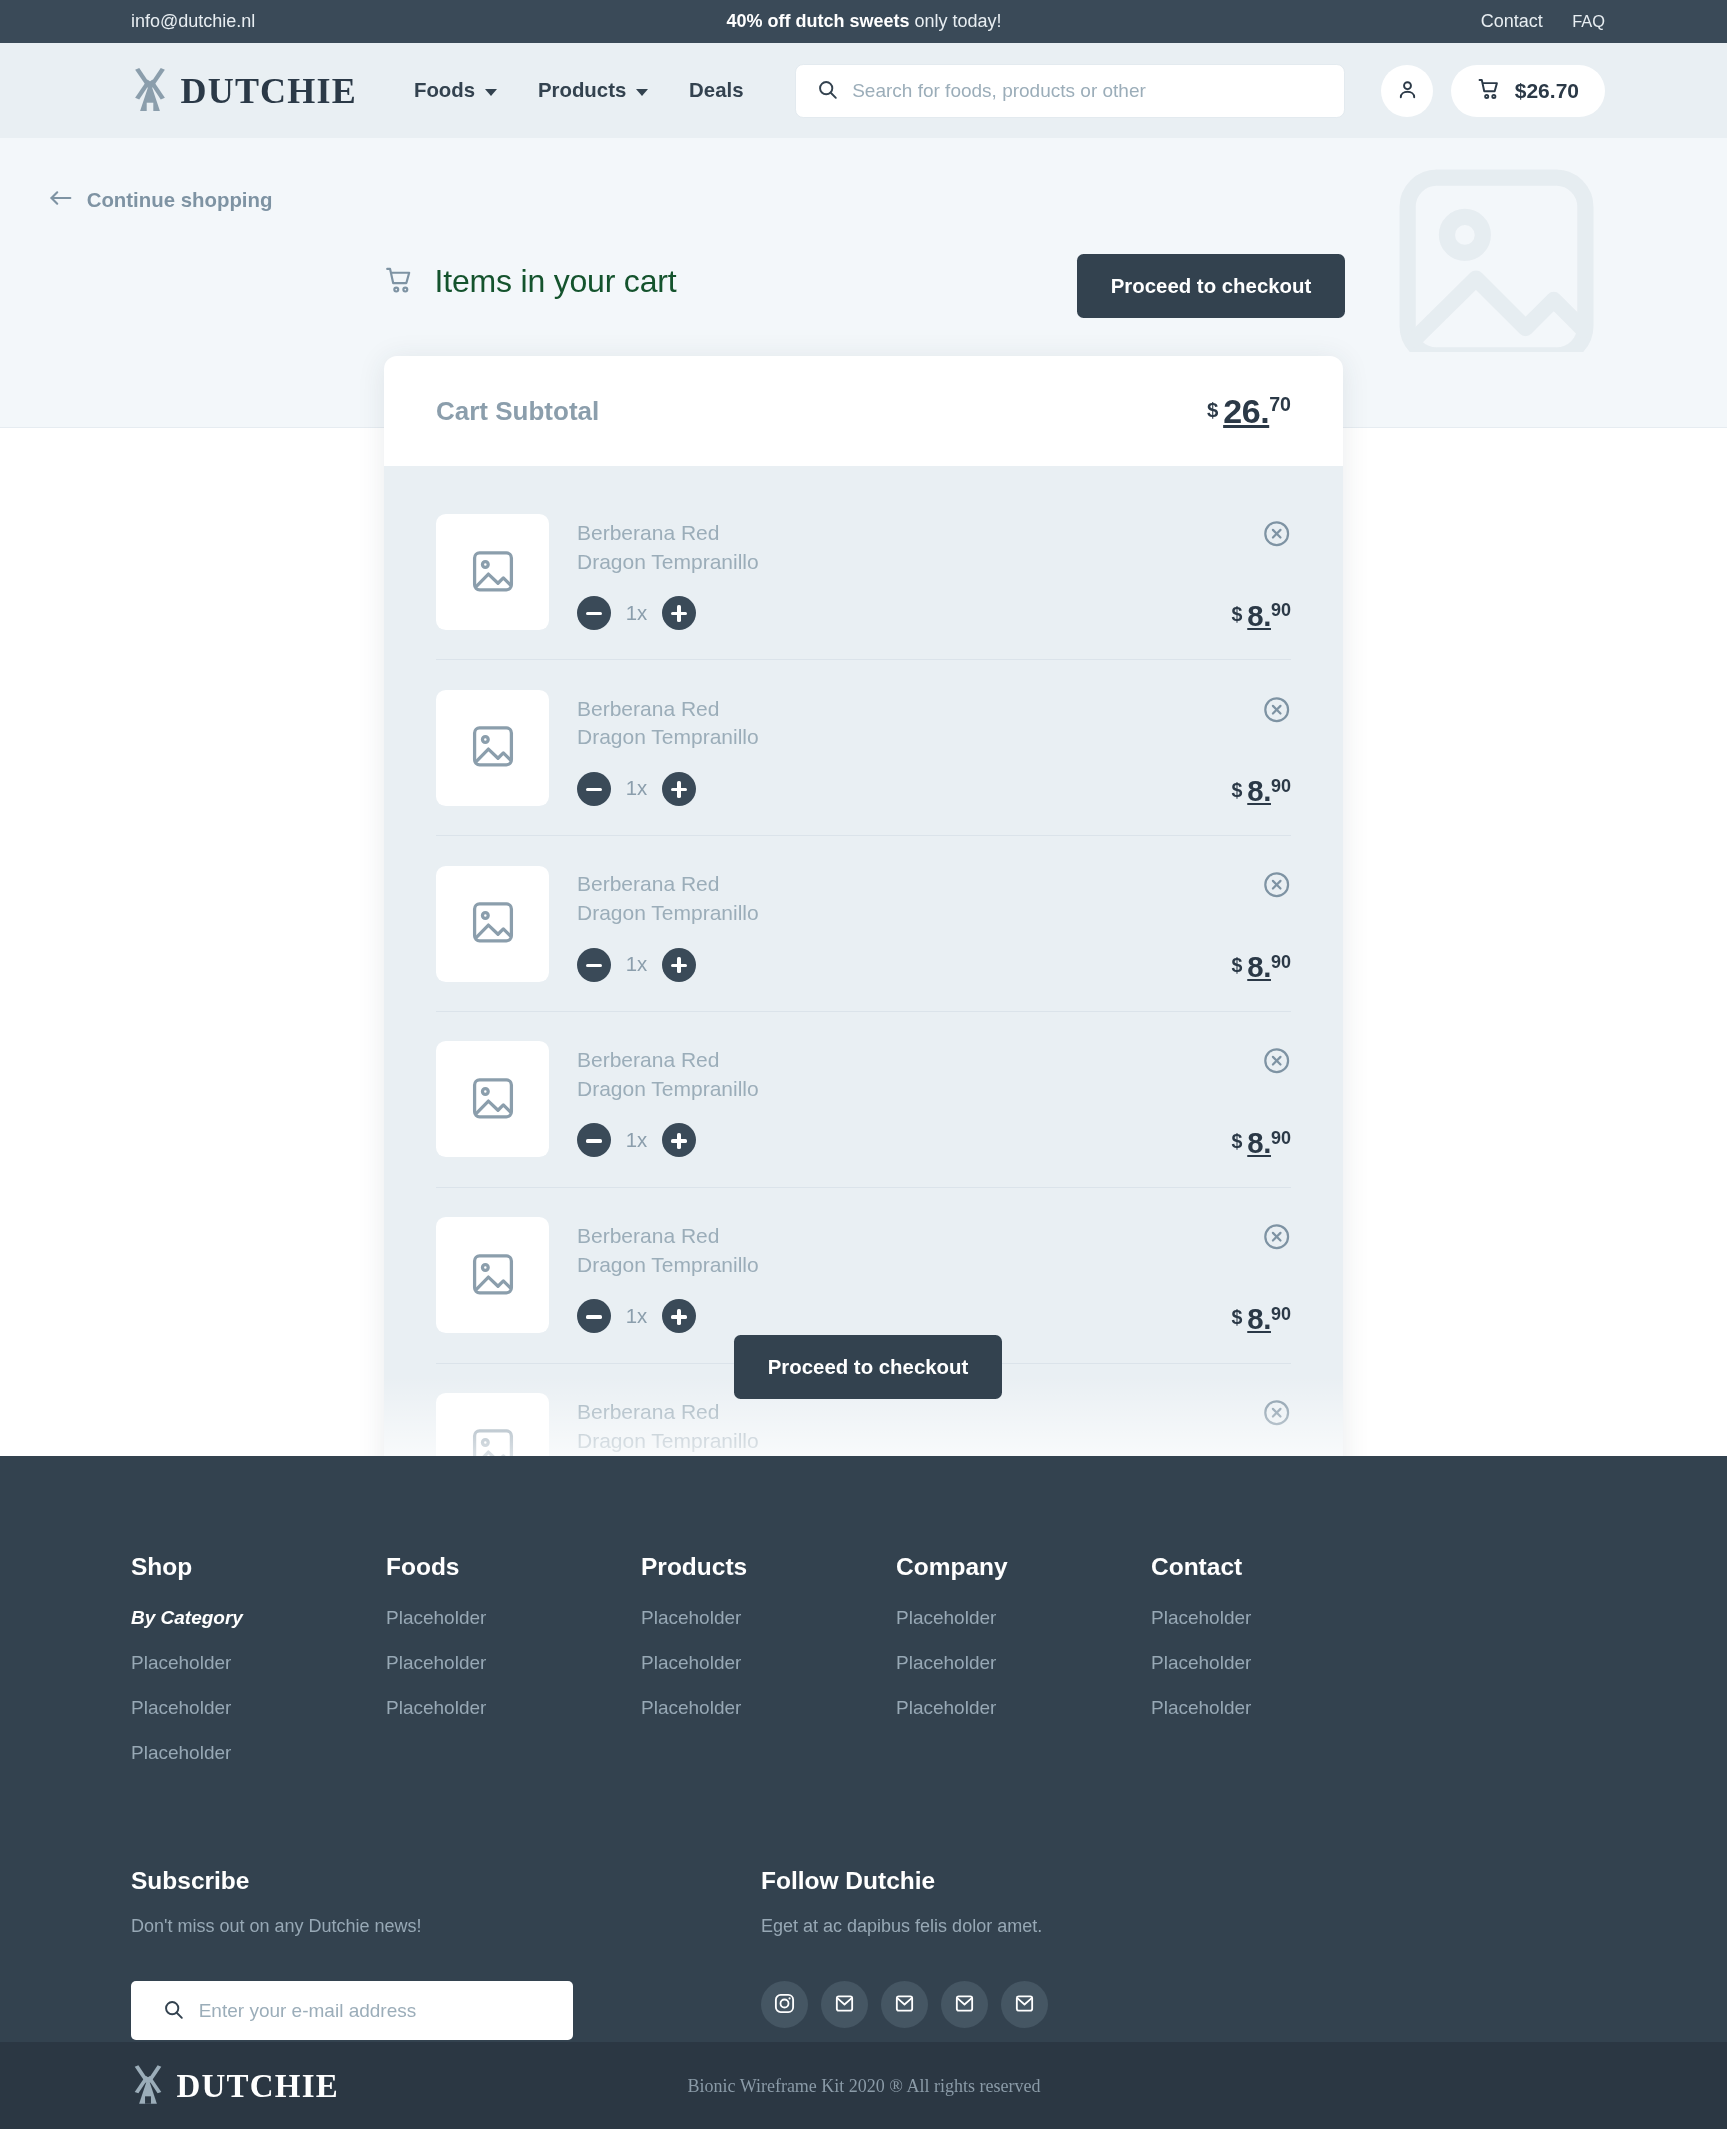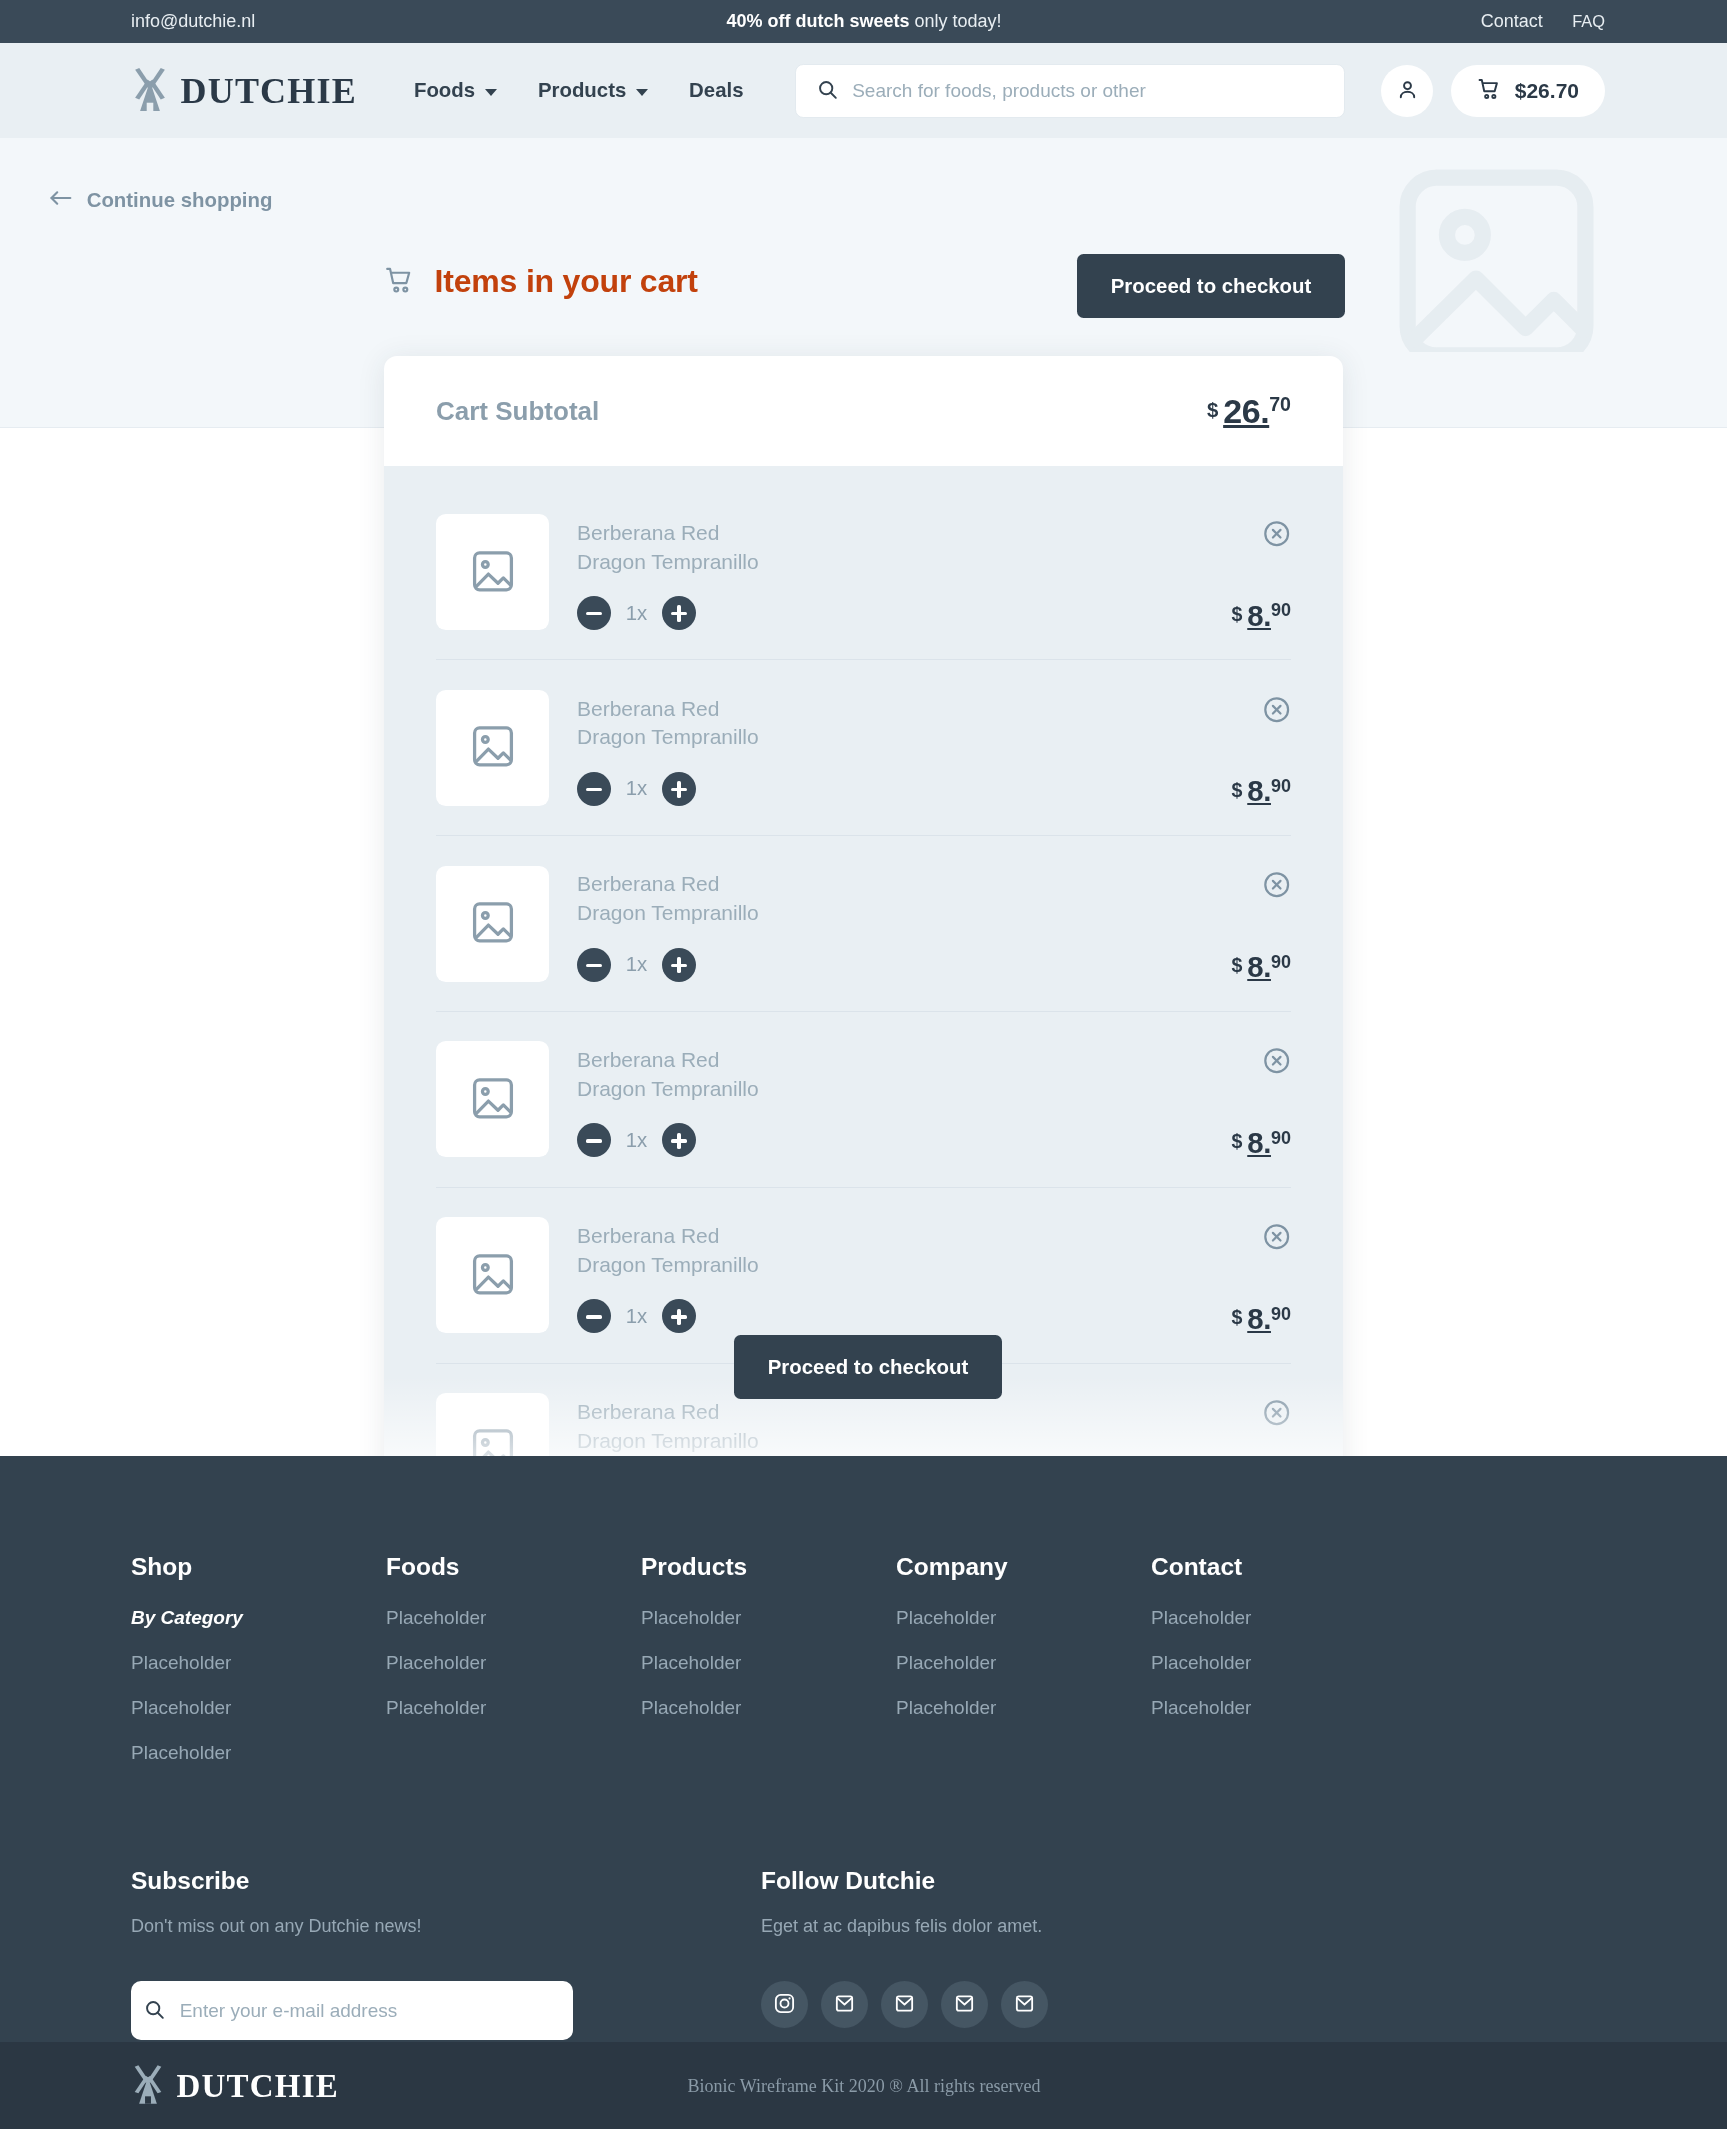--- a/index.html
+++ b/index.html
@@ -66,21 +66,21 @@
   .continue{
     position:absolute;left:49px;top:51px;display:flex;align-items:center;gap:14.7px;
     color:#7e93a3;font-weight:700;font-size:20.4px;cursor:pointer;
   }
   .bg-placeholder{
     position:absolute;right:121px;top:26px;opacity:.55;
   }
   .cart-title{
     position:absolute;left:384px;top:263px;display:flex;align-items:center;gap:19.6px;
   }
-  .cart-title h1{font-size:32px;font-weight:700;color:#c2410c;letter-spacing:-0.2px;}
+  .cart-title h1{font-size:32px;font-weight:400;color:#14532d;letter-spacing:-0.2px;}
   .btn-checkout-top{
     position:absolute;left:1077px;top:254px;width:268px;height:64px;background:#33424f;
     color:#ffffff;border:none;border-radius:6.5px;font-size:20.4px;font-weight:700;
     font-family:"Liberation Sans",sans-serif;cursor:pointer;
   }
 
   
   .cart-card{
     position:absolute;left:384px;top:356px;width:959px;
     border-radius:13px 13px 0 0;overflow:hidden;
@@ -143,22 +143,22 @@
   .fcols{display:flex;}
   .fcol{width:255px;}
   .fcol h3{font-size:24.5px;font-weight:700;color:#ffffff;margin-bottom:26px;}
   .fcol .cat{font-size:19px;font-weight:700;font-style:italic;color:#ffffff;margin-bottom:23px;}
   .fcol a{display:block;font-size:19px;color:#97a8b5;text-decoration:none;margin-bottom:23px;}
   .fbottom{display:flex;margin-top:80px;}
   .fsub{width:630px;}
   .fsub h3,.ffol h3{font-size:24.5px;font-weight:700;color:#ffffff;margin-bottom:21px;}
   .fsub p,.ffol p{font-size:18px;color:#97a8b5;margin-bottom:44px;}
   .subinput{
-    width:442px;height:59px;background:#ffffff;border-radius:10px;display:flex;
-    align-items:center;gap:14.7px;padding:0 13px;
+    width:442px;height:59px;background:#ffffff;border-radius:5px;display:flex;
+    align-items:center;gap:14.7px;padding:0 32px;
   }
   .subinput .ph{color:#9badb9;font-size:19px;}
   .socials{display:flex;gap:13px;}
   .social{
     width:47px;height:47px;border-radius:50%;background:#455663;display:flex;
     align-items:center;justify-content:center;cursor:pointer;
   }
   .bottombar{
     position:absolute;left:0;top:2042px;width:1728px;height:88px;background:#2b3743;
     display:flex;align-items:center;padding:0 131px;

